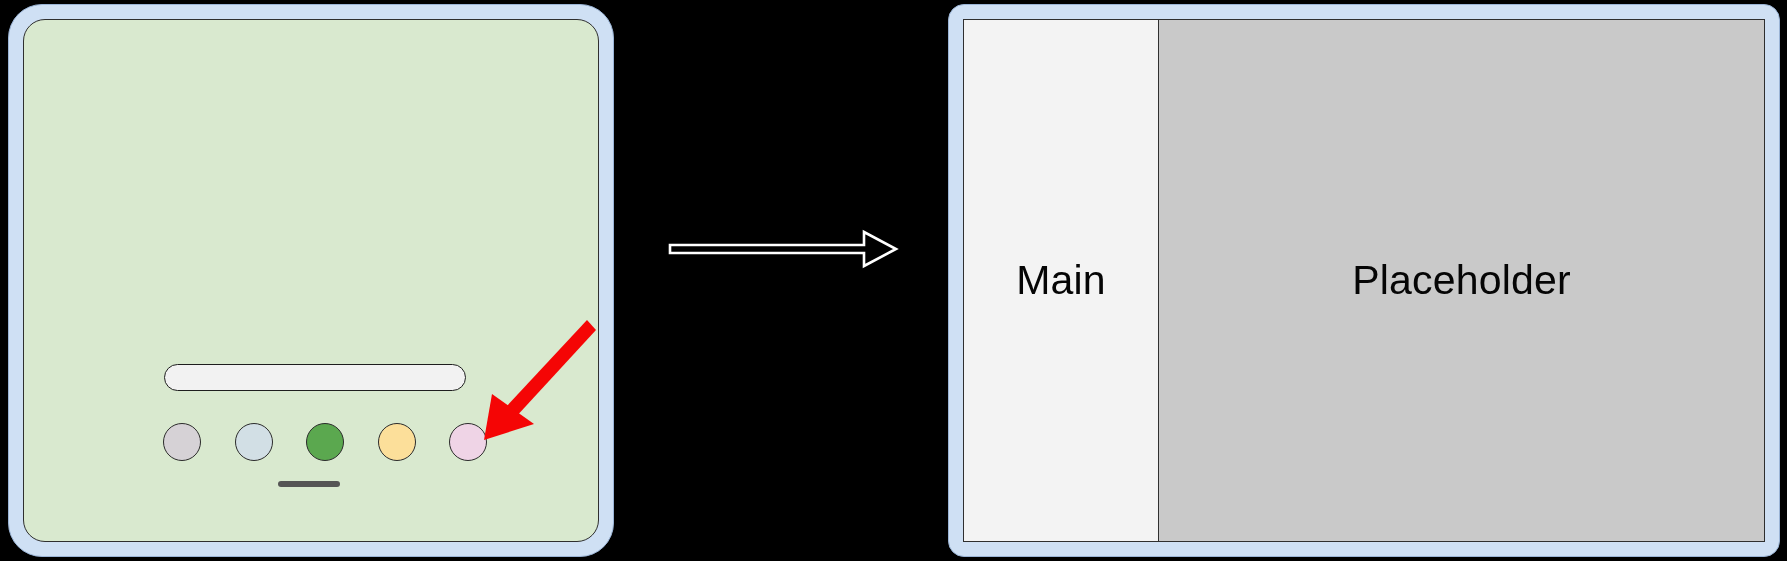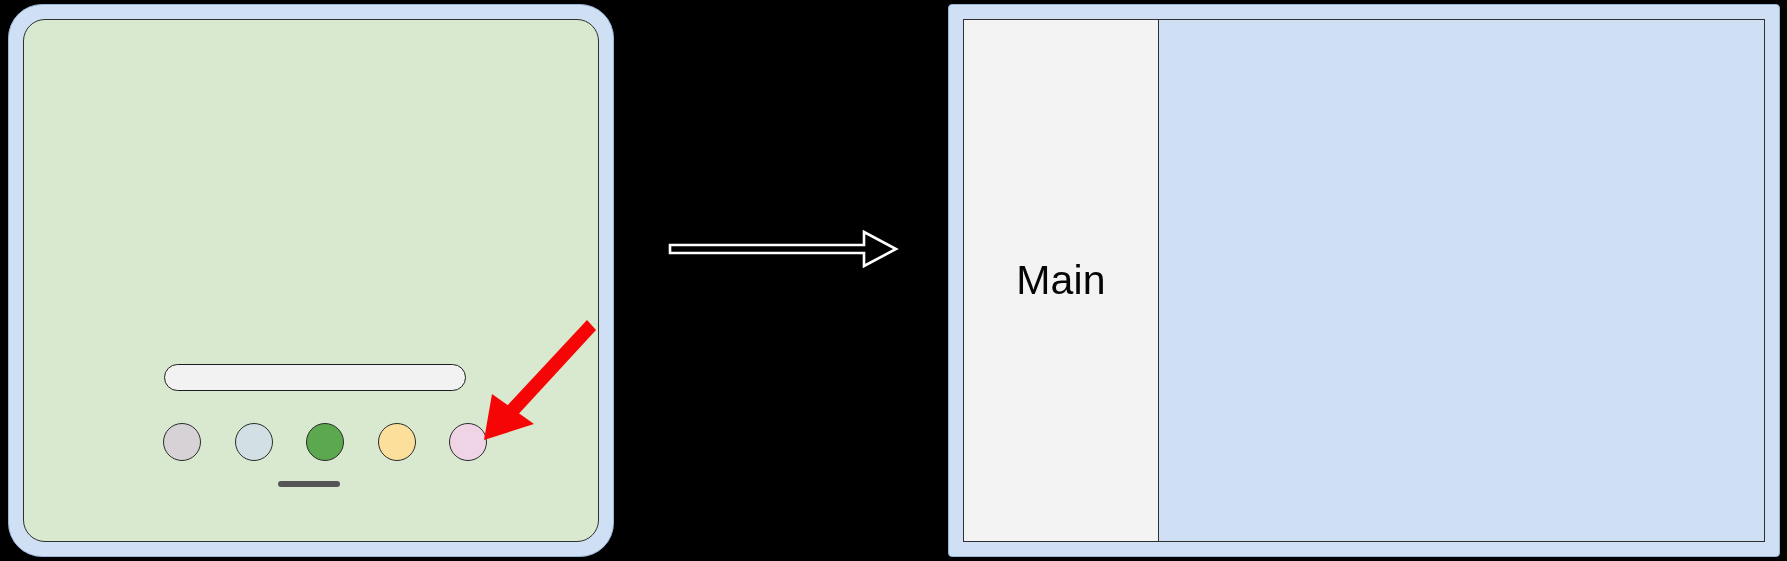--- a/index.html
+++ b/index.html
@@ -110,21 +110,21 @@
 
   
   .tablet-right {
     position: absolute;
     left: 948px;
     top: 4px;
     width: 832px;
     height: 553px;
     background: #cfe0f4;
     border: 1px solid #9ab4d6;
-    border-radius: 4px;
+    border-radius: 16px;
     box-sizing: border-box;
   }
   .tablet-right-screen {
     position: absolute;
     left: 14px;
     top: 14px;
     right: 14px;
     bottom: 14px;
     border: 1px solid #2f2f2f;
     box-sizing: border-box;
@@ -189,17 +189,20 @@
     <path d="M2,27 L196,27 L196,14 L228,31 L196,48 L196,35 L2,35 Z" fill="#000000" stroke="#ffffff" stroke-width="2.6" stroke-linejoin="miter"></path>
   </svg>
 
   <div class="tablet-right">
     <div class="tablet-right-screen">
 
       <div class="pane-main">
         <span class="pane-label">Main</span>
       </div>
 
+      <div class="pane-placeholder">
+        <span class="pane-label">Placeholder</span>
+      </div>
 
     </div>
   </div>
 
 </div>
 
 </body></html>

